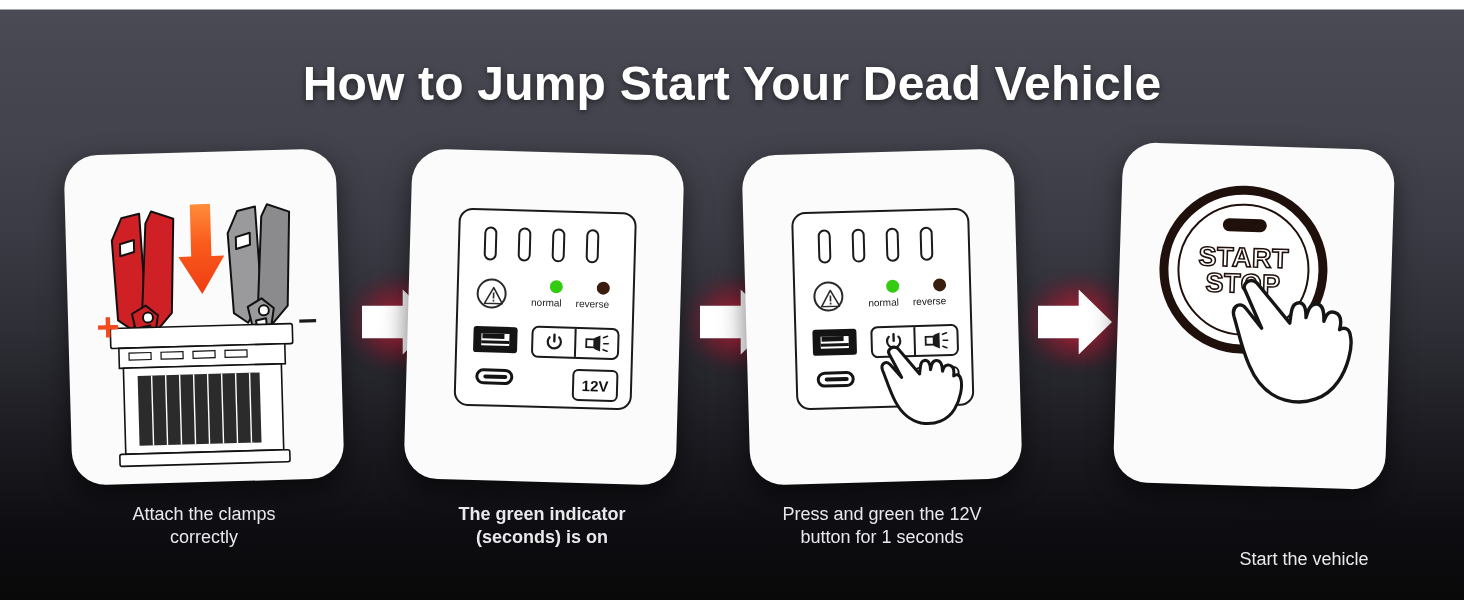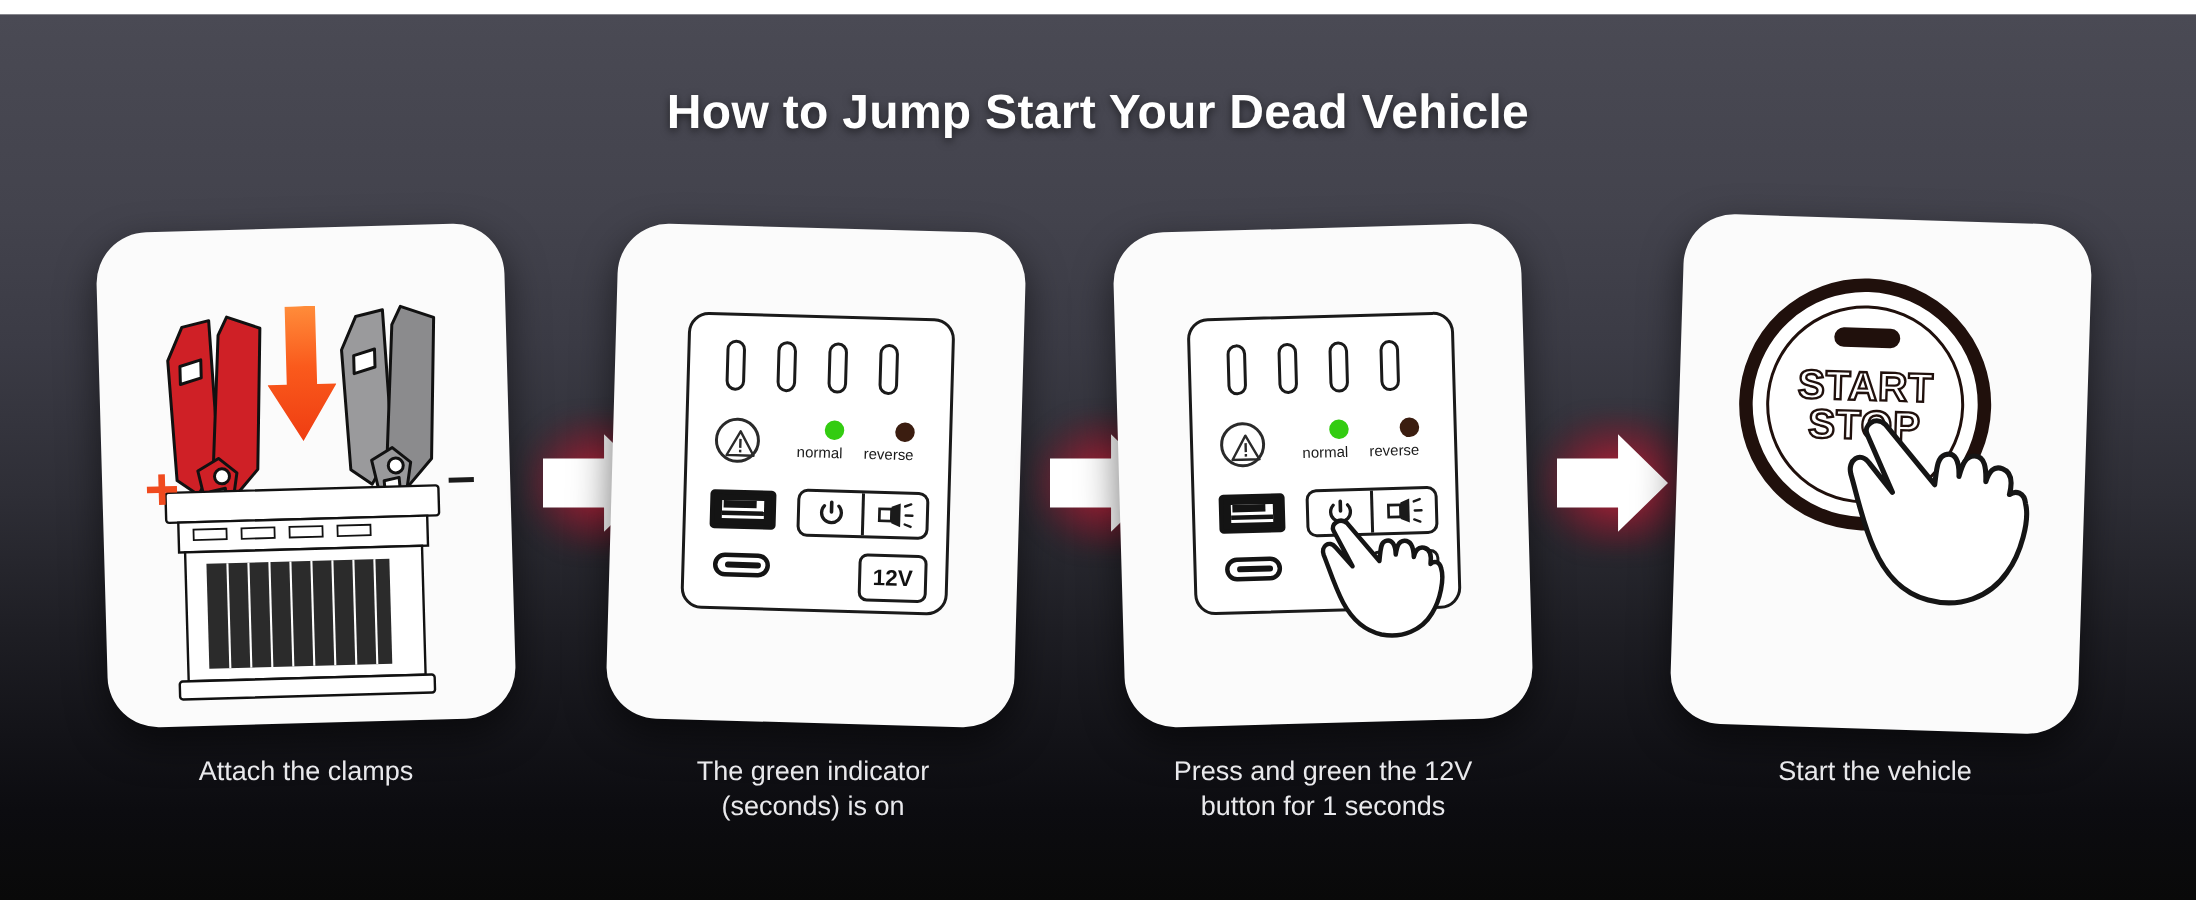--- a/index.html
+++ b/index.html
@@ -31,21 +31,21 @@
   }
 
   
   .title {
     position: absolute;
     top: 56px;
     left: 0;
     width: 100%;
     text-align: center;
     color: #ffffff;
-    font-size: 32px;
+    font-size: 48px;
     font-weight: bold;
     letter-spacing: 0.2px;
     text-shadow: 0 2px 6px rgba(0,0,0,0.55);
     white-space: nowrap;
   }
 
   
   .arrow {
     position: absolute;
     width: 74px;
@@ -227,23 +227,23 @@
   
   .caption {
     position: absolute;
     top: 503px;
     text-align: center;
     color: #e9e9ec;
     font-size: 18px;
     line-height: 1.28;
   }
   .cap-1 { left: 44px;   width: 320px; }
-  .cap-2 { left: 382px;  width: 320px; }
+  .cap-2 { left: 382px;  width: 320px; font-weight: bold; }
   .cap-3 { left: 716px;  width: 332px; }
-  .cap-4 { left: 1090px; width: 320px; }
+  .cap-4 { left: 1144px; width: 320px; margin-top: 45px; }
 </style>
 </head>
 <body>
 
 <div class="infographic">
 
   <div class="title">How to Jump Start Your Dead Vehicle</div>
 
   <div class="card card-1">
     <div class="card-inner">
@@ -468,20 +468,21 @@
                    C130 68 136 69 137 77 C140 88 135 110 126 123
                    C115 140 95 148 74 143 C56 139 44 125 37 110
                    C29 94 24 73 20 61 C17 51 26 45 32 53 L48 72 Z" fill="#ffffff" stroke="#151515" stroke-width="3.4" stroke-linejoin="round"></path>
         </svg>
       </div>
     </div>
   </div>
 
   <div class="caption cap-1">
     <div>Attach the clamps</div>
+    <div>correctly</div>
   </div>
   <div class="caption cap-2">
     <div>The green indicator</div>
     <div>(seconds) is on</div>
   </div>
   <div class="caption cap-3">
     <div>Press and green the 12V</div>
     <div>button for 1 seconds</div>
   </div>
   <div class="caption cap-4">

